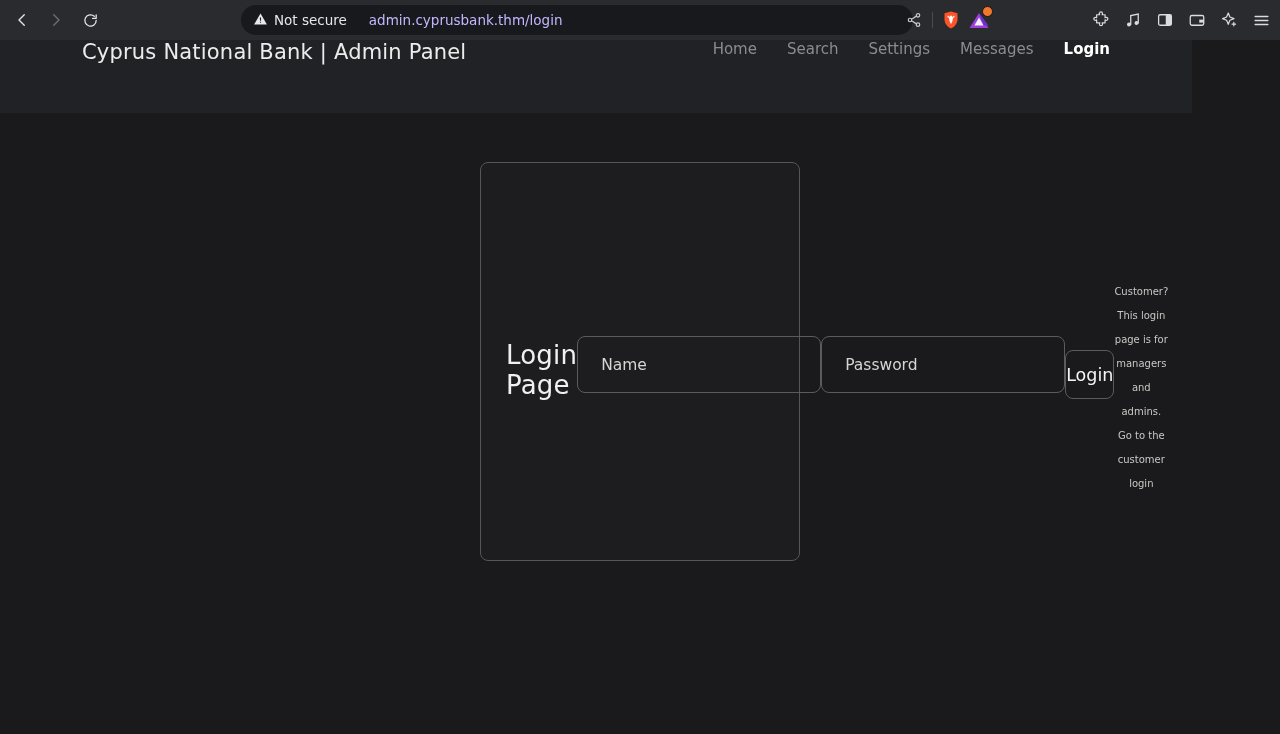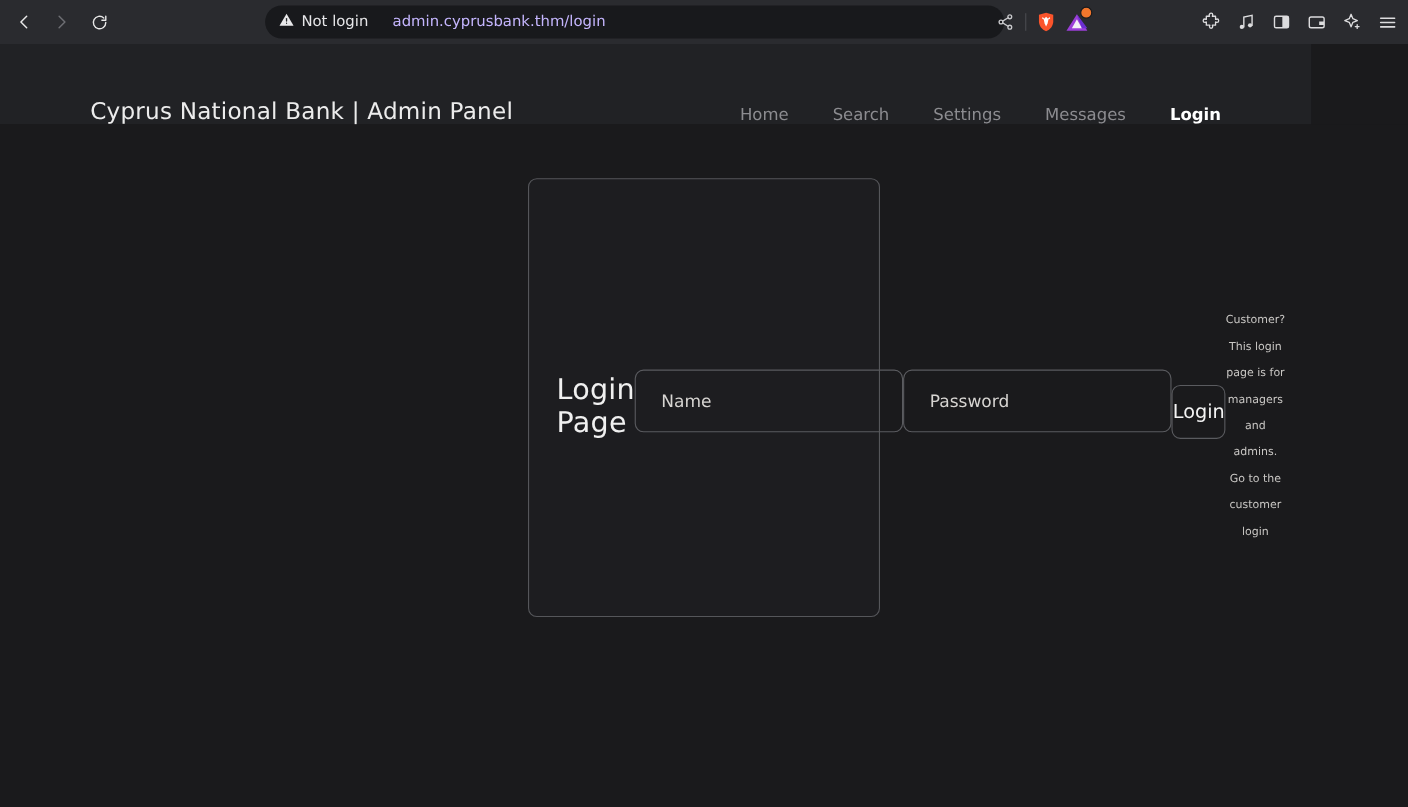--- a/index.html
+++ b/index.html
@@ -69,28 +69,28 @@
   }
   .tb-icon{
     width:30px; height:32px;
     display:flex; align-items:center; justify-content:center; color:#dcdcde;
   }
 
   
   .page-header{
     position:absolute; left:0; top:40px; width:1192px; height:73px;
     background:#212225;
-    display:flex; align-items:flex-end; justify-content:space-between;
+    display:flex; align-items:flex-start; justify-content:space-between;
     padding:0 82px 0 82px;
   }
   .brand-title{
     font-size:21px; color:#ececec; font-weight:400; letter-spacing:.2px;
     white-space:nowrap;
   }
-  .nav-links{ display:flex; align-items:center; gap:18px; }
+  .nav-links{ display:flex; align-items:center; gap:8px; }
   .nav-link{
     font-size:15px; color:#8c8c90; padding:0 11px; white-space:nowrap;
   }
   .nav-link.active{ color:#ffffff; font-weight:700; padding-right:0; }
 
   
   .page-body{
     position:absolute; left:0; top:113px; width:1280px; height:621px;
     background:#1a1a1c;
   }
@@ -177,21 +177,21 @@
 
   <div class="omnibox">
     <div class="not-secure">
       <span class="warn-tri">
         <svg width="15" height="14" viewBox="0 0 24 24">
             <path d="M12 2.6 23 21.4H1z" fill="#e8e8ea"></path>
             <rect x="11" y="9" width="2" height="6" rx="1" fill="#232427"></rect>
             <rect x="11" y="16.4" width="2" height="2" rx="1" fill="#232427"></rect>
           </svg>
       </span>
-      <span>Not login</span>
+      <span>Not secure</span>
     </div>
     <span class="url-text">admin.cyprusbank.thm/login</span>
   </div>
 
   <div class="omni-right">
     <div class="omni-icon">
       <svg width="16" height="16" viewBox="0 0 24 24" fill="none" stroke="currentColor" stroke-width="1.8" stroke-linecap="round">
           <circle cx="18" cy="5" r="2.6"></circle>
           <circle cx="6" cy="12" r="2.6"></circle>
           <circle cx="18" cy="19" r="2.6"></circle>

